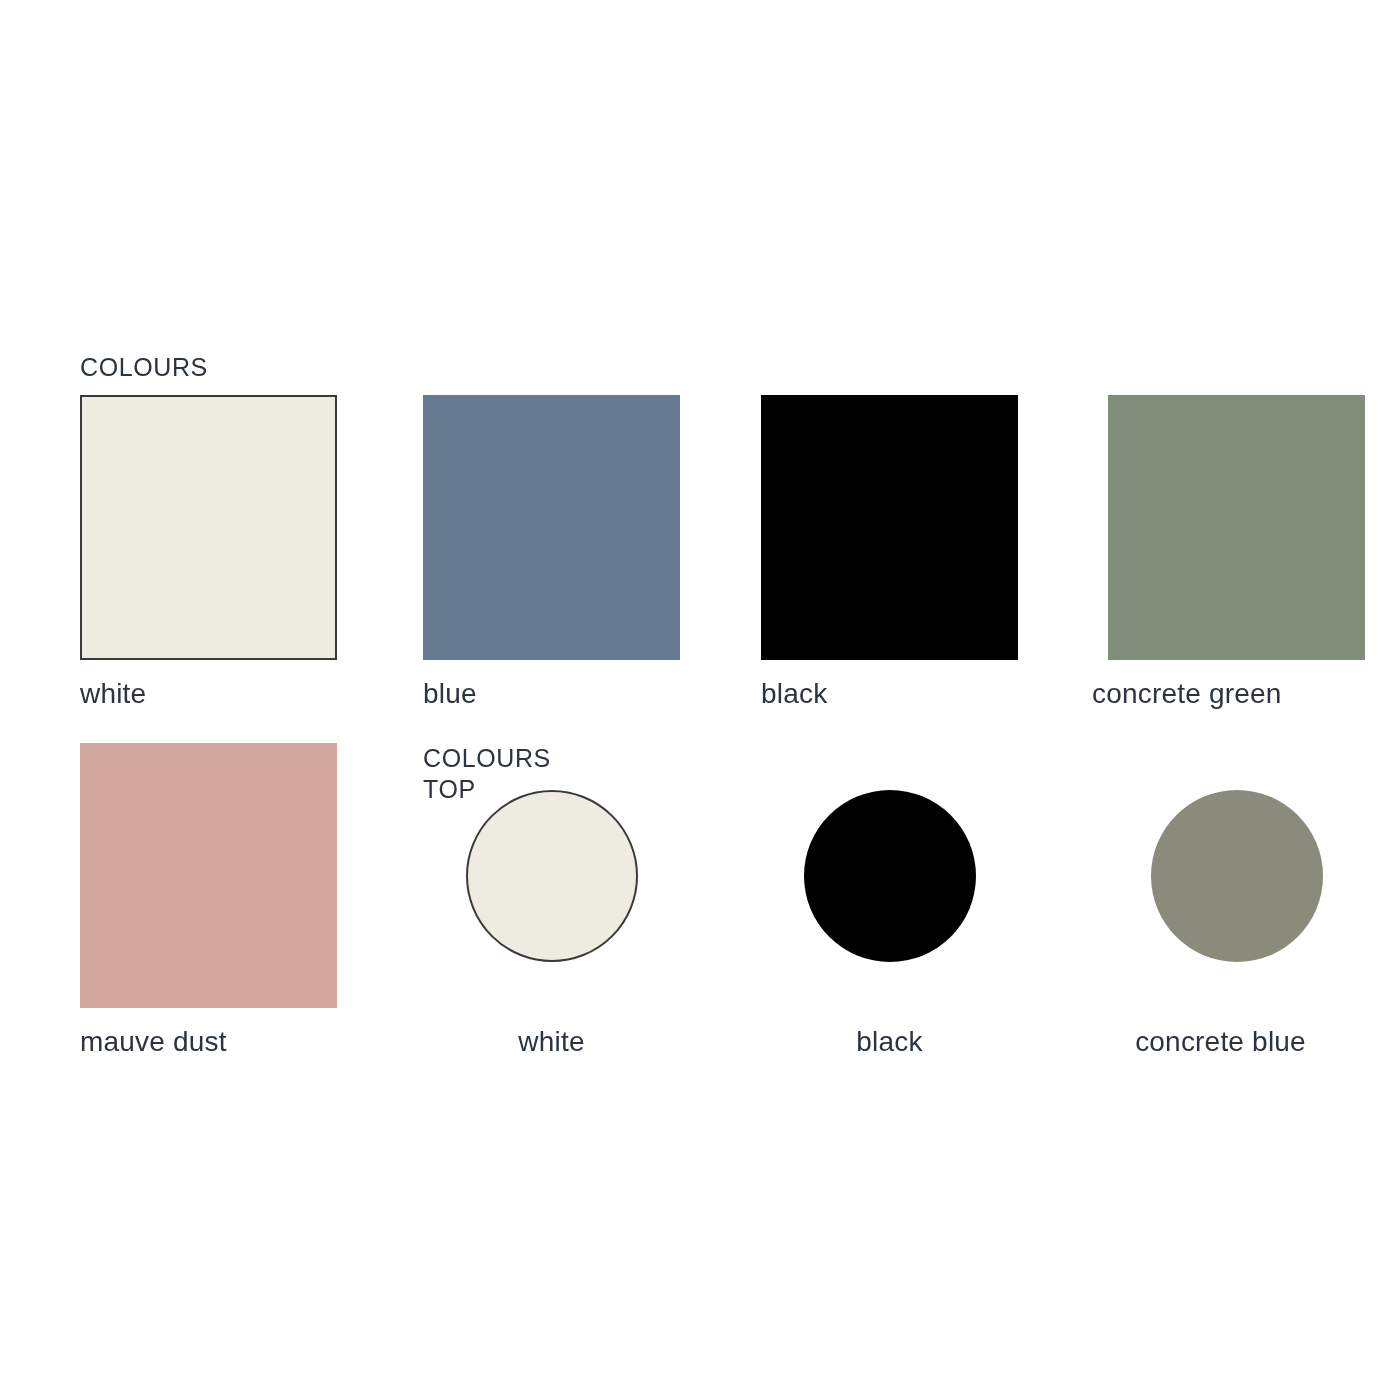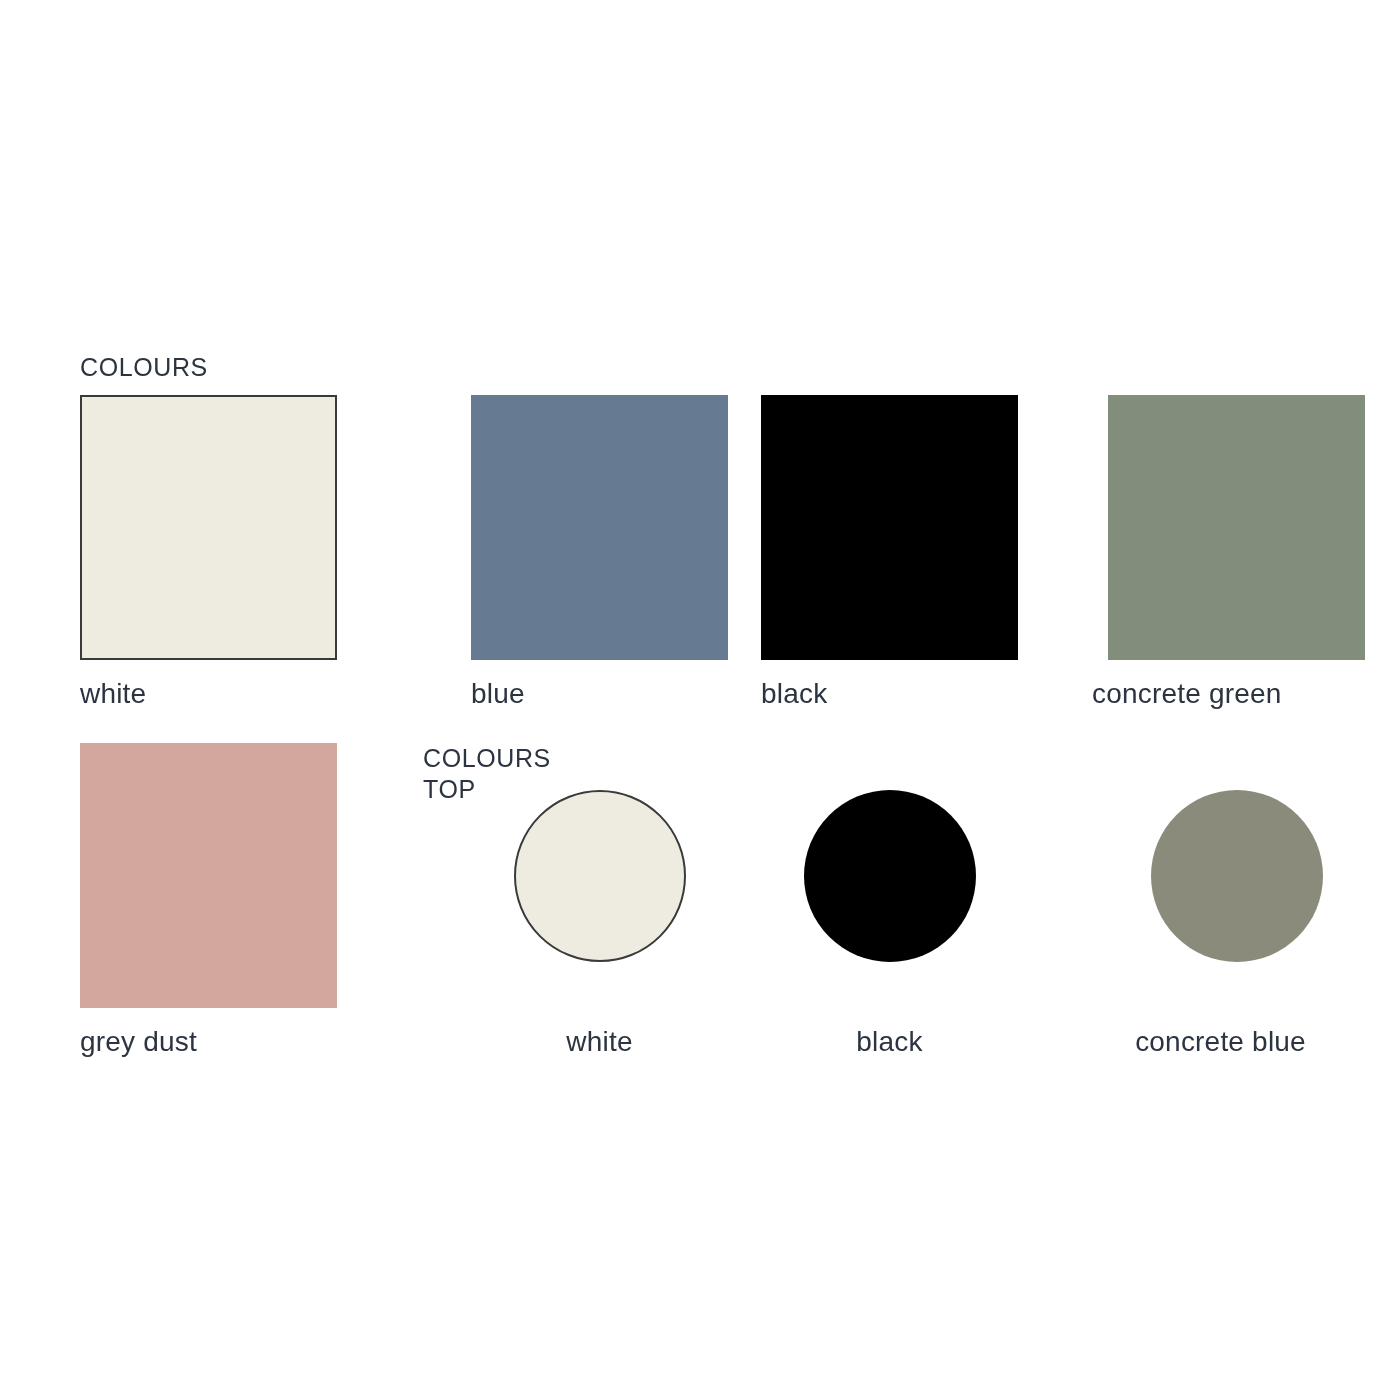--- a/index.html
+++ b/index.html
@@ -45,21 +45,21 @@
     width: 1400px;
   }
   .row-1 { top: 395px; }
   .row-2 { top: 743px; }
 
   .cell {
     position: absolute;
     top: 0;
   }
   .col-0 { left: 67px; }
-  .col-1 { left: 410px; margin-left: 48px; }
+  .col-1 { left: 410px; }
   .col-2 { left: 748px; }
   .col-3 { left: 1079px; padding-left: 16px; }
 
   
   .swatch-square {
     width: 257px;
     height: 265px;
     display: block;
   }
   .swatch-square.bordered {
@@ -131,21 +131,21 @@
 
   </div>
 
   <div class="section-heading heading-colours-top">COLOURS
 TOP</div>
 
   <div class="row row-2">
 
     <div class="cell col-0">
       <div class="swatch-square" id="sw-1-0" style="background: rgb(210, 167, 157);"></div>
-      <div class="swatch-label align-left">grey dust</div>
+      <div class="swatch-label align-left">mauve dust</div>
     </div>
 
     <div class="cell col-1">
       <div class="swatch-circle-wrap">
         <div class="swatch-circle bordered" id="sw-1-1" style="background: rgb(238, 236, 225);"></div>
       </div>
       <div class="swatch-label align-center">white</div>
     </div>
 
     <div class="cell col-2">

